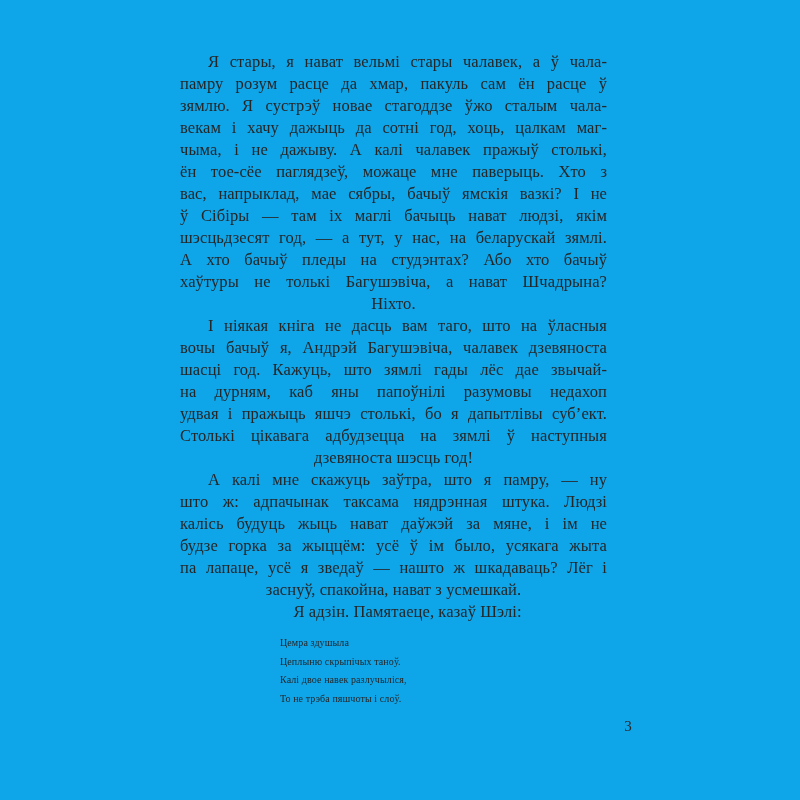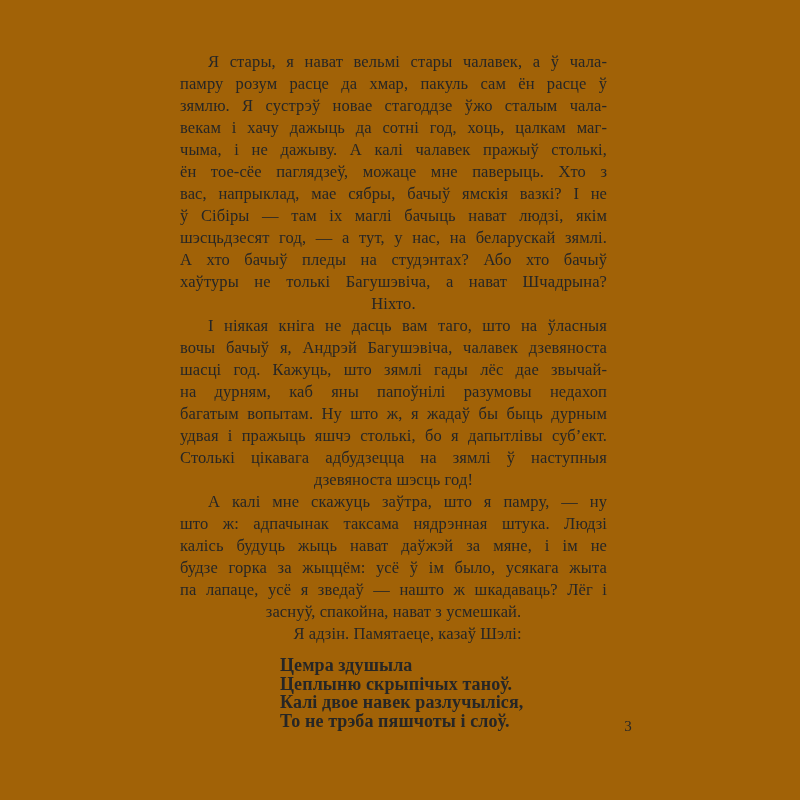--- a/index.html
+++ b/index.html
@@ -4,21 +4,21 @@
 <style>
   html, body {
     margin: 0;
     padding: 0;
     background: #ffffff;
   }
   .page {
     position: relative;
     width: 800px;
     height: 800px;
-    background: #a16207;
+    background: #0ea5e9;
     font-family: "Liberation Serif", "DejaVu Serif", serif;
     color: #262626;
     overflow: hidden;
   }
   .text-block {
     position: absolute;
     left: 180px;
     top: 51px;
     width: 427px;
     font-size: 16.5px;
@@ -39,23 +39,22 @@
     text-align: justify;
     text-align-last: justify;
     text-justify: inter-word;
   }
   .line.ind {
     text-indent: 28px;
   }
   .verse {
     margin-top: 11px;
     margin-left: 100px;
-    font-size: 18px;
+    font-size: 10px;
     line-height: 18.5px;
-    font-weight: bold;
   }
   .verse .vline {
     height: 18.5px;
   }
   .page-number {
     position: absolute;
     left: 614px;
     top: 717px;
     width: 28px;
     text-align: center;
@@ -83,21 +82,20 @@
       <div class="line j">А хто бачыў пледы на студэнтах? Або хто бачыў</div>
       <div class="line j">хаўтуры не толькі Багушэвіча, а нават Шчадрына?</div>
       <div class="line">Ніхто.</div>
     </div>
 
     <div class="para">
       <div class="line j ind">І ніякая кніга не дасць вам таго, што на ўласныя</div>
       <div class="line j">вочы бачыў я, Андрэй Багушэвіча, чалавек дзевяноста</div>
       <div class="line j">шасці год. Кажуць, што зямлі гады лёс дае звычай-</div>
       <div class="line j">на дурням, каб яны папоўнілі разумовы недахоп</div>
-      <div class="line j">багатым вопытам. Ну што ж, я жадаў бы быць дурным</div>
       <div class="line j">удвая і пражыць яшчэ столькі, бо я дапытлівы суб’ект.</div>
       <div class="line j">Столькі цікавага адбудзецца на зямлі ў наступныя</div>
       <div class="line">дзевяноста шэсць год!</div>
     </div>
 
     <div class="para">
       <div class="line j ind">А калі мне скажуць заўтра, што я памру, — ну</div>
       <div class="line j">што ж: адпачынак таксама нядрэнная штука. Людзі</div>
       <div class="line j">калісь будуць жыць нават даўжэй за мяне, і ім не</div>
       <div class="line j">будзе горка за жыццём: усё ў ім было, усякага жыта</div>

